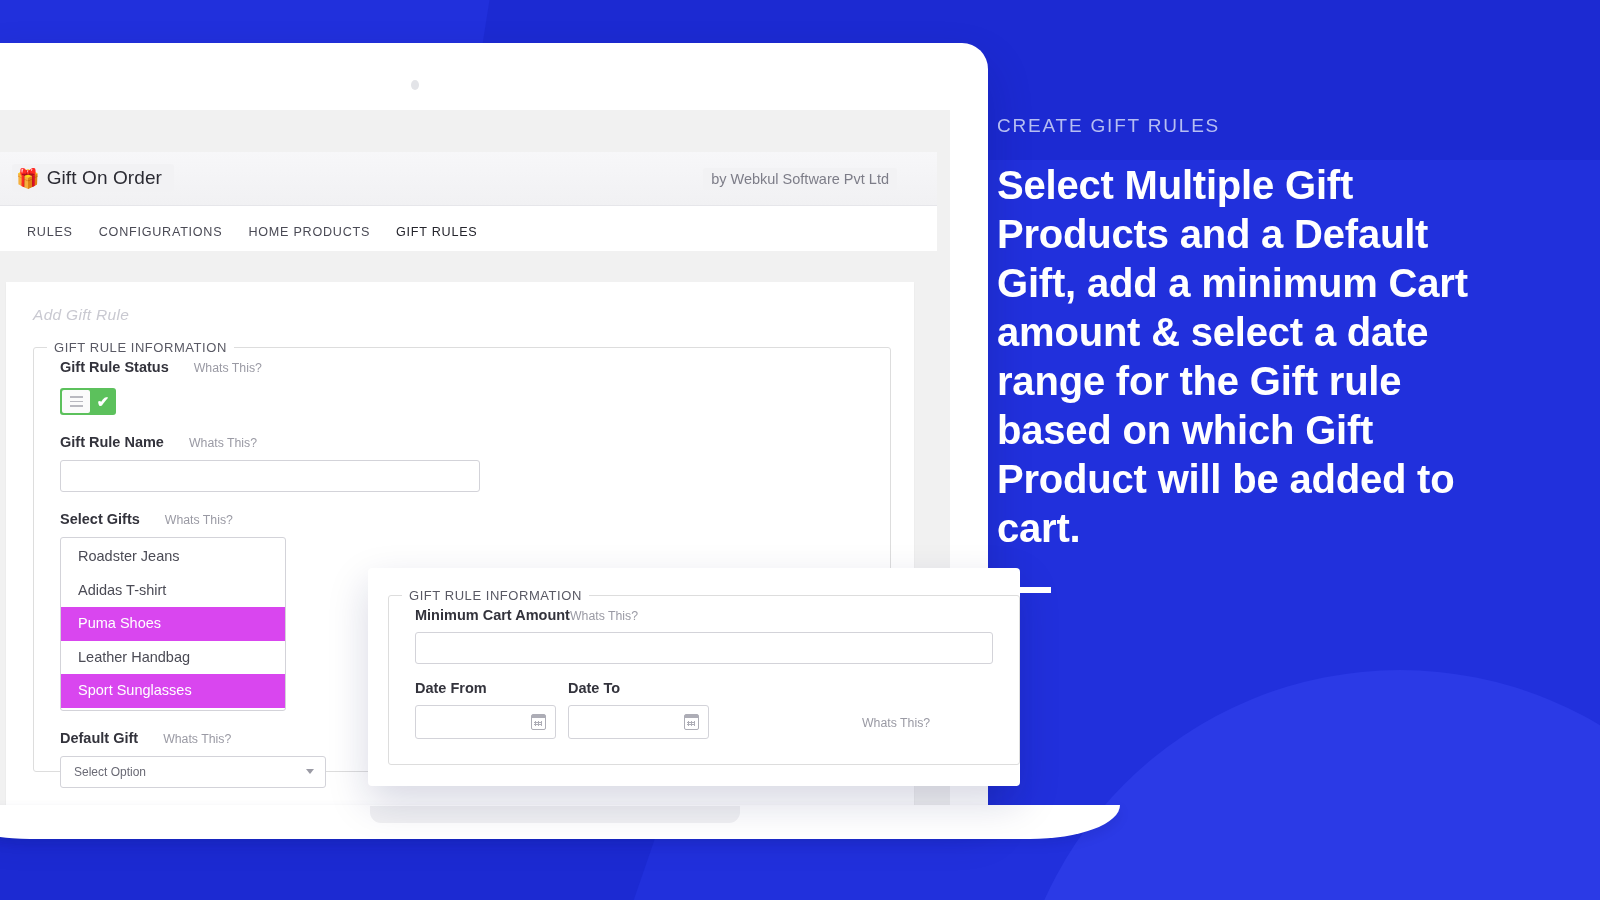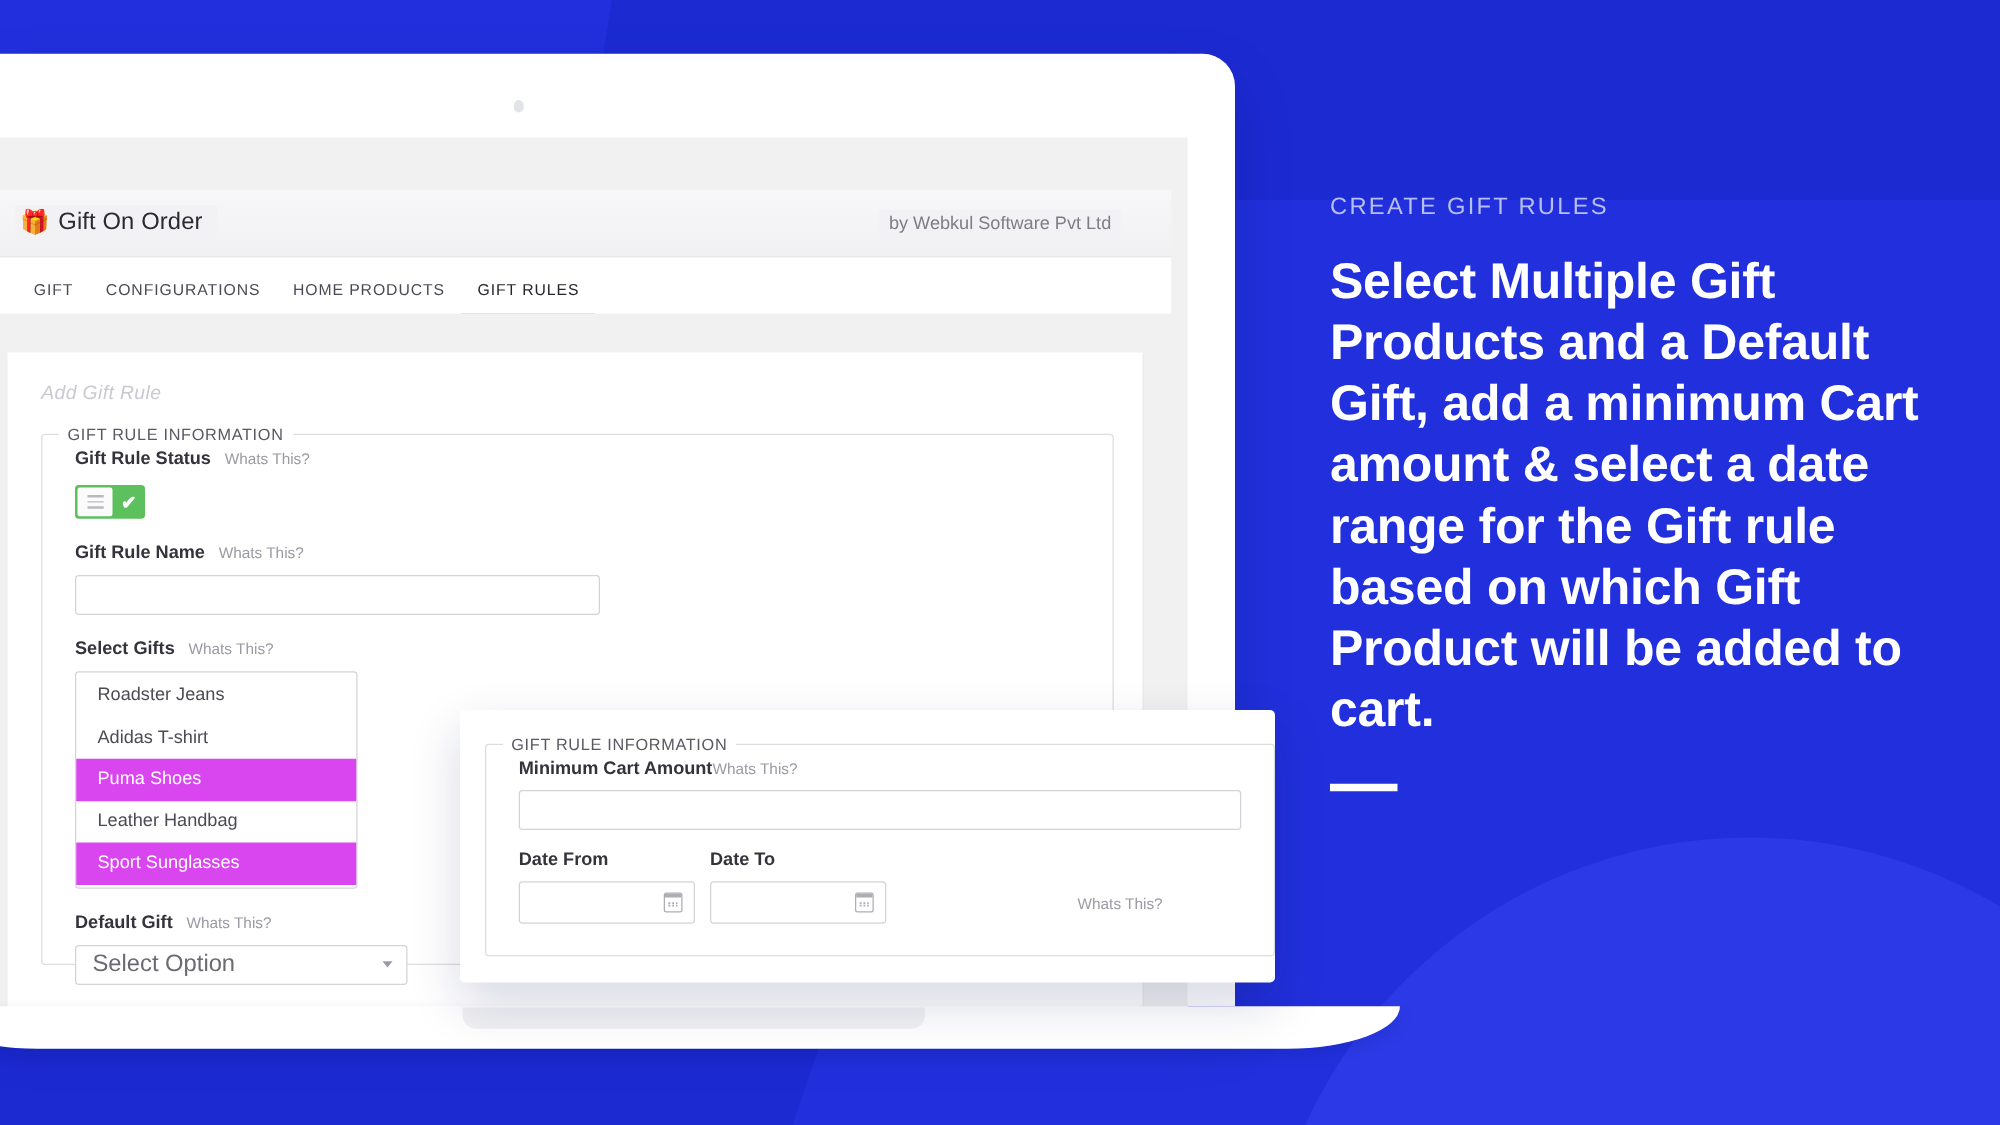--- a/index.html
+++ b/index.html
@@ -121,21 +121,21 @@
     position: absolute; left: 27px; top: 58px;
     width: 858px; height: 432px;
     border: 1px solid #ddd; border-radius: 3px;
   }
   #gift-rule-fieldset legend {
     margin-left: 13px; padding: 0 7px;
     font-size: 13px; letter-spacing: .55px; color: #595964;
   }
   .fs-inner { padding: 4px 26px 0 26px; }
 
-  .field-label-row { display: flex; align-items: baseline; gap: 11px; }
+  .field-label-row { display: flex; align-items: baseline; gap: 25px; }
   .field-label { font-size: 14.5px; font-weight: bold; color: #33333c; }
   .whats-this { font-size: 12.3px; color: #9a9aa4; cursor: pointer; }
 
   
   #status-toggle {
     margin-top: 13px;
     width: 56px; height: 27px;
     background: #5cc15c; border-radius: 3px;
     display: flex; align-items: center; cursor: pointer;
     overflow: hidden;
@@ -172,21 +172,21 @@
   }
   .gift-option.selected { background: #d946ef; color: #ffffff; }
 
   
   #default-gift-select {
     margin-top: 10px; width: 266px; height: 32px;
     border: 1px solid #d3d3d9; border-radius: 3px; background: #fff;
     display: flex; align-items: center; justify-content: space-between;
     padding: 0 11px 0 13px; cursor: pointer;
   }
-  #default-gift-value { font-size: 19px; color: #6a6a75; }
+  #default-gift-value { font-size: 12px; color: #6a6a75; }
   #default-gift-caret {
     width: 0; height: 0; border-left: 4px solid transparent;
     border-right: 4px solid transparent; border-top: 5px solid #9b9ba5;
   }
 
   .mt22 { margin-top: 19px; }
 
   
   #laptop-base {
     position: absolute; left: -60px; top: 805px;
@@ -242,22 +242,22 @@
       radial-gradient(#adadb6 48%, transparent 50%),
       radial-gradient(#adadb6 48%, transparent 50%);
     background-size: 3px 2.5px;
     background-position: 0 0, 0 2.8px;
     background-repeat: repeat-x;
   }
   #date-whats-this { margin-left: 141px; padding-bottom: 9px; }
 
   
   #promo {
-    position: absolute; left: 1064px; top: 115px;
-    width: 500px; z-index: 8; margin-top: 40px;
+    position: absolute; left: 997px; top: 115px;
+    width: 500px; z-index: 8;
   }
   #promo-eyebrow {
     font-size: 19px; letter-spacing: 1.8px;
     color: #b6bef2; font-weight: normal;
   }
   #promo-headline {
     margin-top: 24px;
     font-size: 40px; line-height: 49px;
     color: #ffffff; font-weight: bold; letter-spacing: -.2px;
   }
@@ -280,21 +280,21 @@
 
     <div id="app-topbar">
       <div id="brand">
         <span id="brand-icon">🎁</span>
         <span id="brand-title">Gift On Order</span>
       </div>
       <div id="vendor">by Webkul Software Pvt Ltd</div>
     </div>
 
     <nav id="app-nav">
-      <div class="nav-item">GIFT</div>
+      <div class="nav-item">RULES</div>
       <div class="nav-item">CONFIGURATIONS</div>
       <div class="nav-item">HOME PRODUCTS</div>
       <div class="nav-item active">GIFT RULES</div>
     </nav>
 
     <div id="page-bg"></div>
 
     <div id="main-card">
       <div id="card-heading">Add Gift Rule</div>
 

